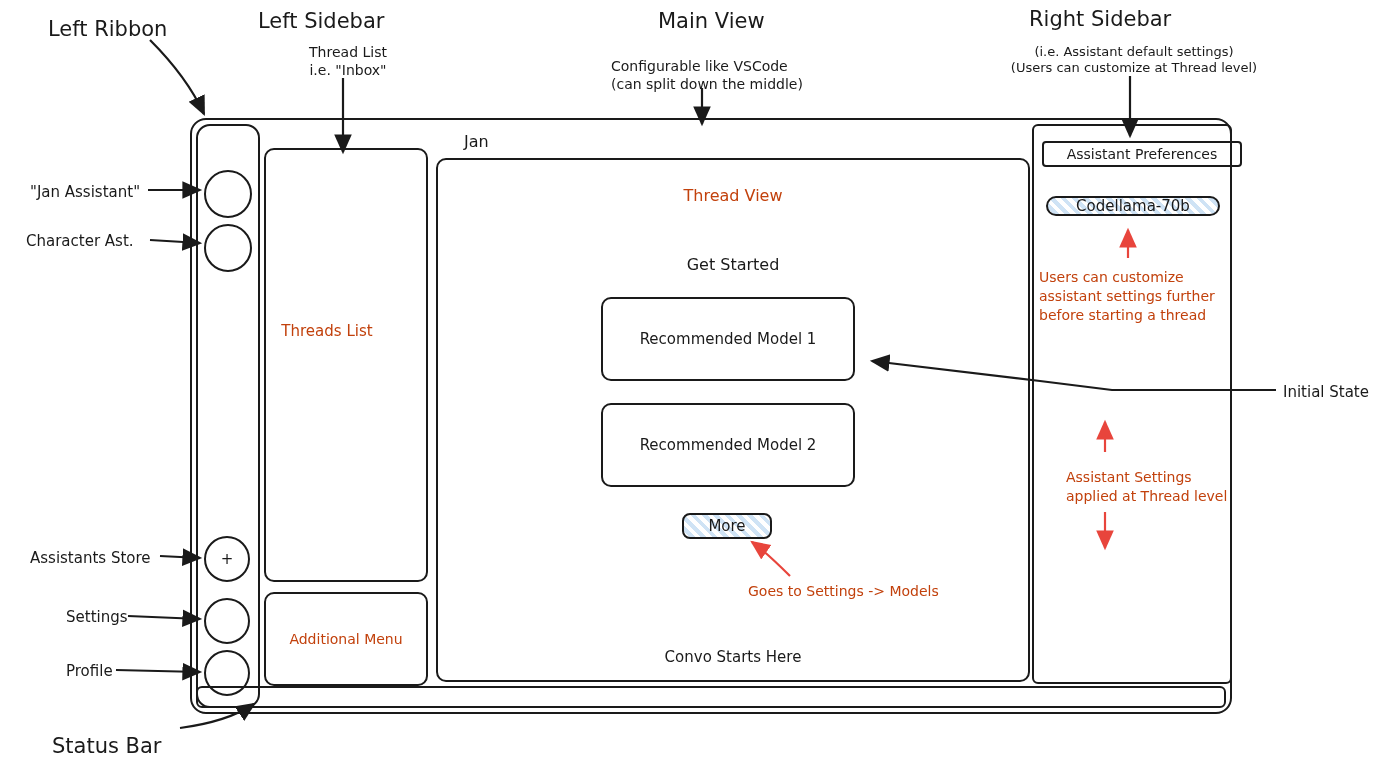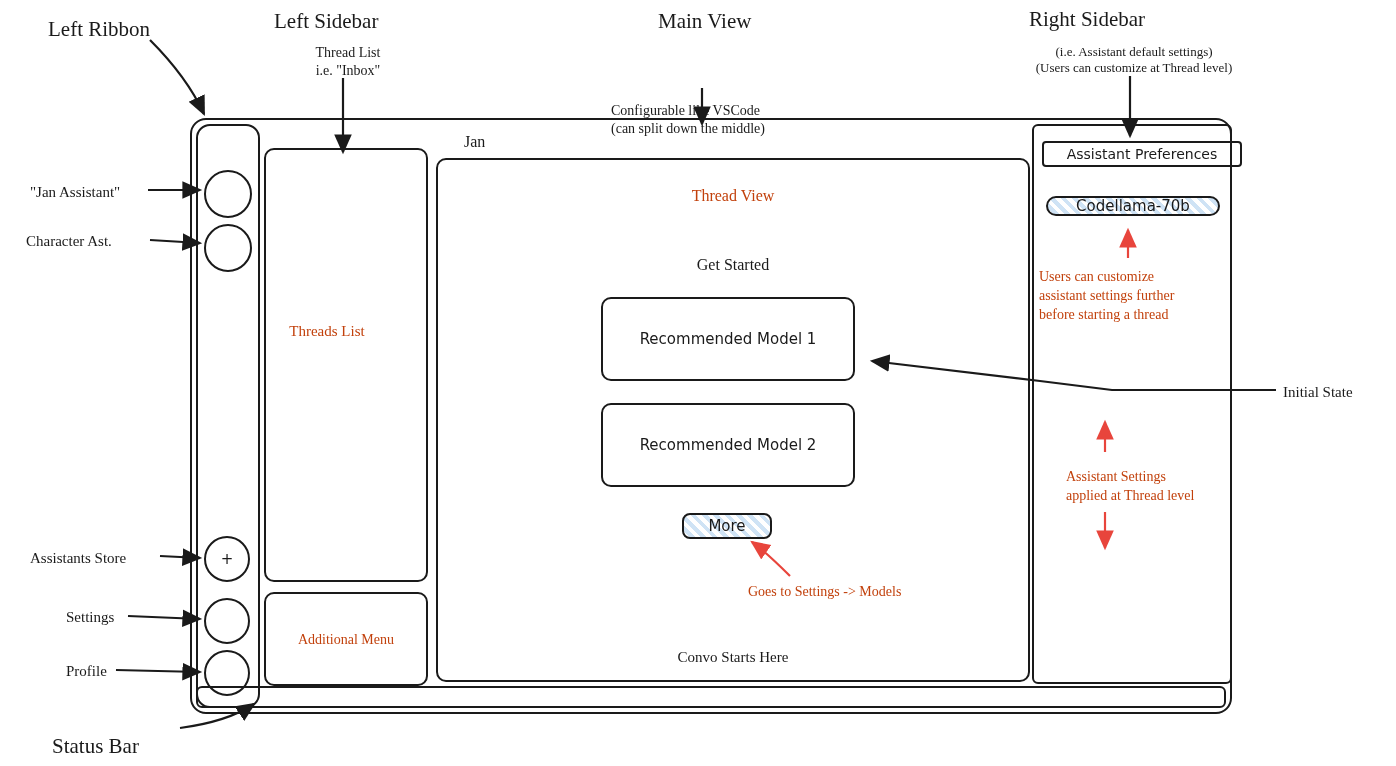--- a/index.html
+++ b/index.html
@@ -13,21 +13,20 @@
     height: 766px;
     background: #ffffff;
     font-family: "DejaVu Sans", sans-serif;
     overflow: hidden;
   }
   .lbl {
     position: absolute;
     color: #1a1a1a;
     white-space: pre;
     line-height: 1.25;
-    font-family: Liberation Serif, serif;
   }
   .lbl.red {
     color: #c2410c;
   }
   .lbl.center {
     text-align: center;
   }
   svg.overlay {
     position: absolute;
     left: 0;
@@ -133,28 +132,28 @@
   </div>
 
   <div class="pill" style="left:1046px; top:196px; width:174px; height:20px;">
     <span>Codellama-70b</span>
   </div>
 
   <div class="box" style="left:196px; top:686px; width:1030px; height:22px; border-radius:6px; border-width:2px;"></div>
 
   <div class="lbl" style="left:48px; top:16px; font-size:21px;">Left Ribbon</div>
 
-  <div class="lbl" style="left:258px; top:8px; font-size:21px;margin-left:16px;">Left Sidebar</div>
+  <div class="lbl" style="left:258px; top:8px; font-size:21px;">Left Sidebar</div>
 
   <div class="lbl center" style="left:268px; top:44px; width:160px; font-size:14px;">Thread List
 i.e. "Inbox"</div>
 
   <div class="lbl" style="left:658px; top:8px; font-size:21px;">Main View</div>
 
-  <div class="lbl" style="left:611px; top:58px; font-size:14px;margin-top:44px;">Configurable like VSCode
+  <div class="lbl" style="left:611px; top:58px; font-size:14px;">Configurable like VSCode
 (can split down the middle)</div>
 
   <div class="lbl" style="left:1029px; top:6px; font-size:21px;">Right Sidebar</div>
 
   <div class="lbl center" style="left:984px; top:44px; width:300px; font-size:13px;">(i.e. Assistant default settings)
 (Users can customize at Thread level)</div>
 
   <div class="lbl" style="left:30px; top:183px; font-size:15px;">"Jan Assistant"</div>
 
   <div class="lbl" style="left:26px; top:232px; font-size:15px;">Character Ast.</div>

